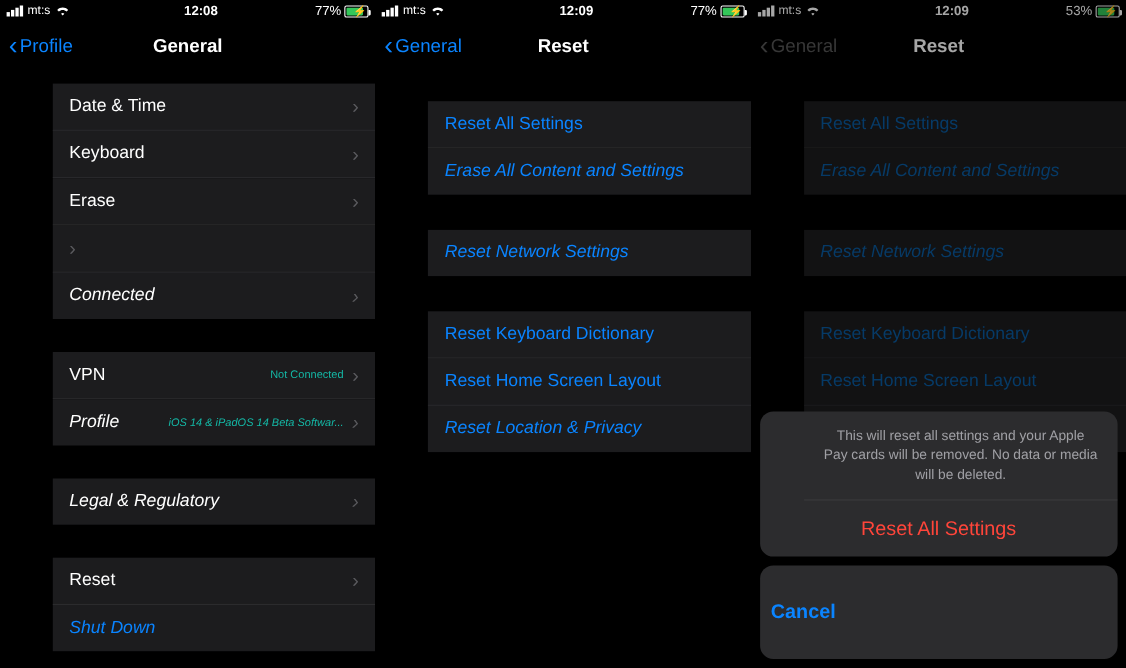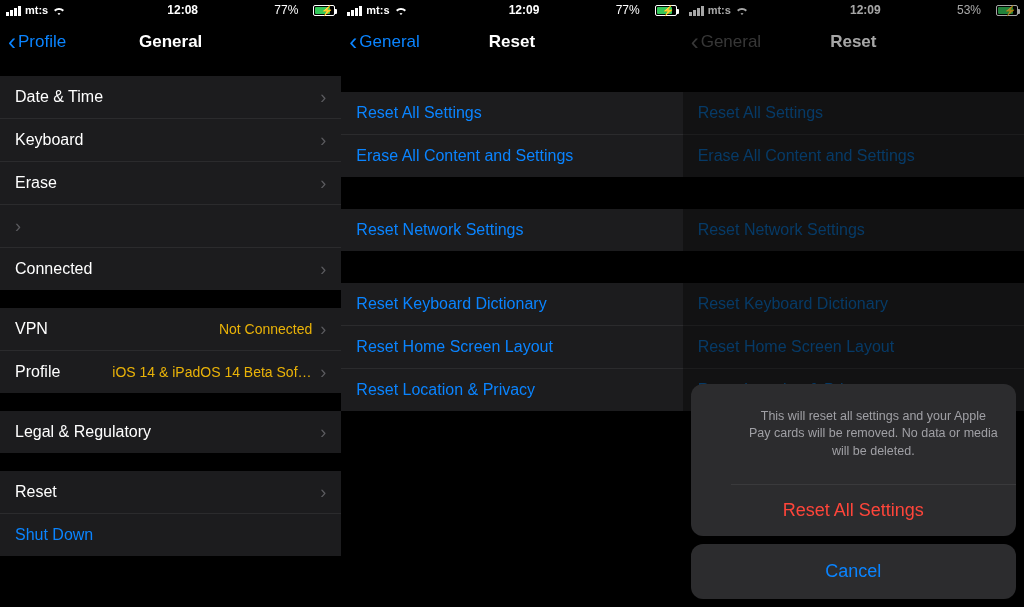--- a/index.html
+++ b/index.html
@@ -22,23 +22,23 @@
     .status-bar {
       height: 20px;
       display: flex;
       align-items: center;
       justify-content: space-between;
       padding: 0 6px;
       color: #fff;
       font-size: 12px;
       font-weight: 500;
     }
-    .sb-left { display: flex; align-items: flex-end; gap: 4px; font-weight: bold; }
+    .sb-left { display: flex; align-items: center; gap: 4px; }
     .sb-center { position: absolute; left: 50%; transform: translateX(-50%); font-weight: 600; margin-left: 12px; }
-    .sb-right { display: flex; align-items: center; gap: 15px; }
+    .sb-right { display: flex; align-items: center; gap: 3px; }
     .signal-bars { display: inline-flex; align-items: flex-end; gap: 1px; }
     .signal-bars span { width: 3px; background: #fff; }
     .signal-bars span:nth-child(1){height:4px}
     .signal-bars span:nth-child(2){height:6px}
     .signal-bars span:nth-child(3){height:8px}
     .signal-bars span:nth-child(4){height:10px}
     .carrier { font-size: 11px; }
     .wifi-icon { display: inline-flex; }
     .battery-box {
       width: 22px; height: 11px; border: 1px solid #fff; border-radius: 2px;
@@ -60,68 +60,69 @@
     }
     .nav-back.dimmed { color: #555; }
     .nav-chevron { font-size: 24px; margin-right: 2px; line-height: 1; }
     .nav-title {
       position: absolute; left: 50%; transform: translateX(-50%);
       color: #fff; font-size: 17px; font-weight: 600;
     }
     .content {
       position: absolute; top: 64px; left: 0; right: 0; bottom: 0;
       overflow: hidden;
-    }
-    .group { margin-top: 18px; }
+      padding-left: 48px;
+    }
+    .group { margin-top: 30px; }
     .group:first-child { margin-top: 12px; }
     .row {
       background: #1c1c1e;
       color: #fff;
       font-size: 16px;
       padding: 12px 15px;
       display: flex;
       align-items: center;
       justify-content: space-between;
       border-bottom: 0.5px solid #2b2b2d;
       cursor: pointer;
     }
-    .row:last-child { border-bottom: none; }
+    .row:last-child { border-bottom: none; font-style: italic; }
     .row .label { flex: 0 0 auto; }
-    .row .detail { color: #eab308; margin-left: auto; margin-right: 8px; font-size: 14px; white-space: nowrap; overflow: hidden; text-overflow: ellipsis; max-width: 200px; }
+    .row .detail { color: #14b8a6; margin-left: auto; margin-right: 8px; font-size: 10px; white-space: nowrap; overflow: hidden; text-overflow: ellipsis; max-width: 200px; }
     .row .chev { color: #5a5a5e; font-size: 18px; line-height: 1; }
     .row.blue .label { color: #0a84ff; }
     .row.blue-dim .label { color: #0a5a9e; }
     .overlay {
       position: absolute; inset: 0; background: rgba(0,0,0,0.35);
       pointer-events: none;
     }
     .action-sheet {
       position: absolute; left: 8px; right: 8px; bottom: 8px;
       z-index: 10;
     }
     .sheet-card {
       background: #2c2c2e;
       border-radius: 12px;
       overflow: hidden;
       margin-bottom: 8px;
     }
     .sheet-msg {
       color: #a0a0a5; font-size: 12.5px; text-align: center;
-      padding: 24px 18px; line-height: 1.4;
+      padding: 14px 18px; line-height: 1.4;
       border-bottom: 0.5px solid #3a3a3c;
       margin-left: 40px;
     }
     .sheet-btn {
       text-align: center; font-size: 18px; padding: 15px 10px;
       cursor: pointer;
     }
     .sheet-btn.destructive { color: #ff453a; }
     .sheet-cancel {
-      background: #2c2c2e; border-radius: 12px; text-align: center;
-      color: #0a84ff; font-size: 18px; font-weight: 400; padding: 17px 10px;
+      background: #2c2c2e; border-radius: 12px; text-align: left;
+      color: #0a84ff; font-size: 18px; font-weight: 700; padding: 32px 10px;
       cursor: pointer;
     }
   </style>
 </head>
 <body>
 
 <div class="screen">
   <div class="status-bar">
     <div class="sb-left">
       <span class="signal-bars">

